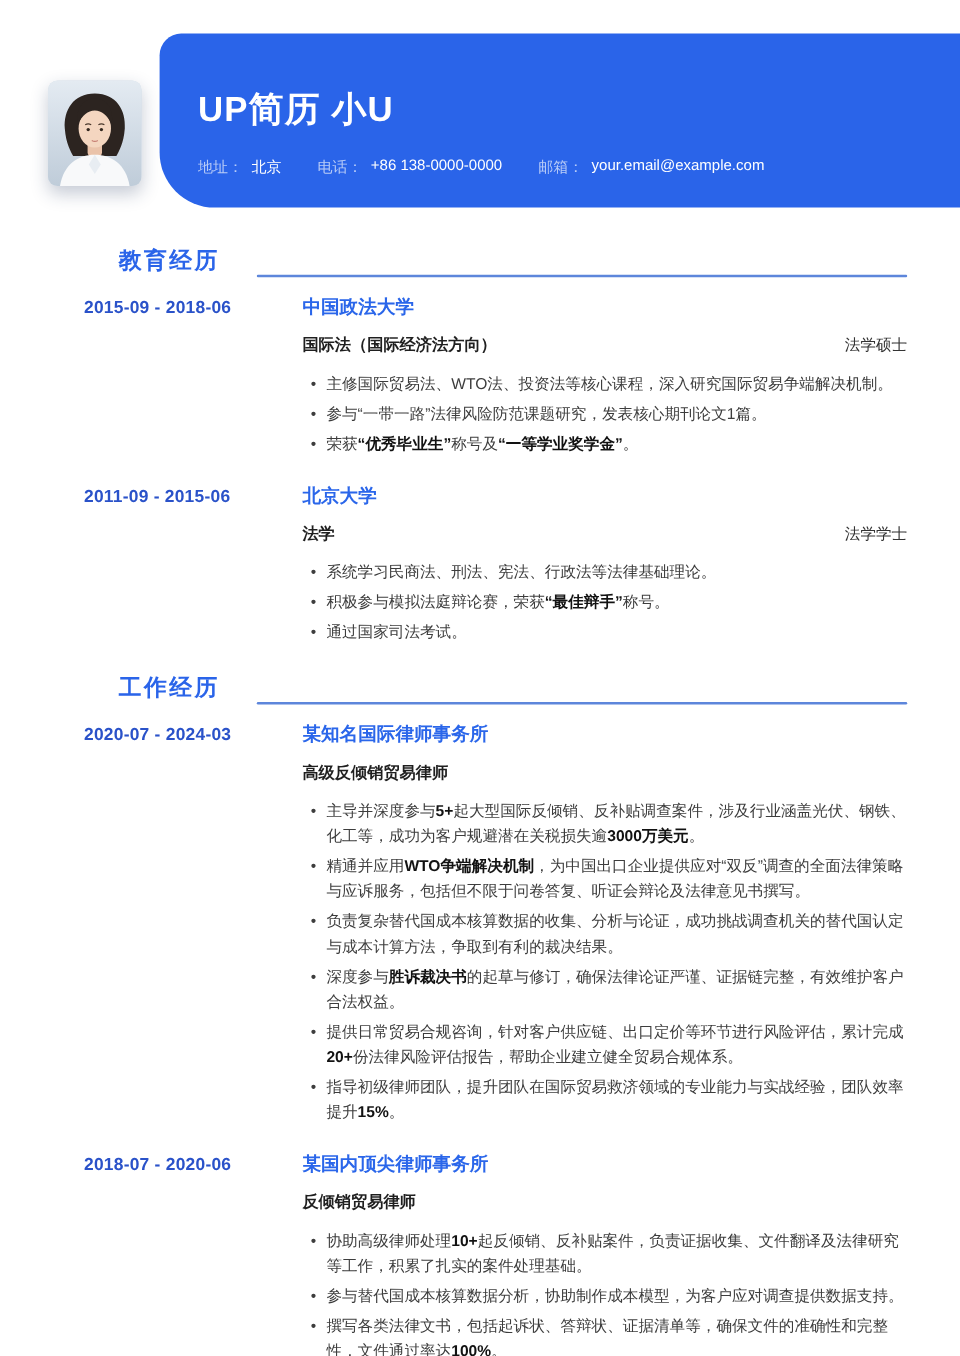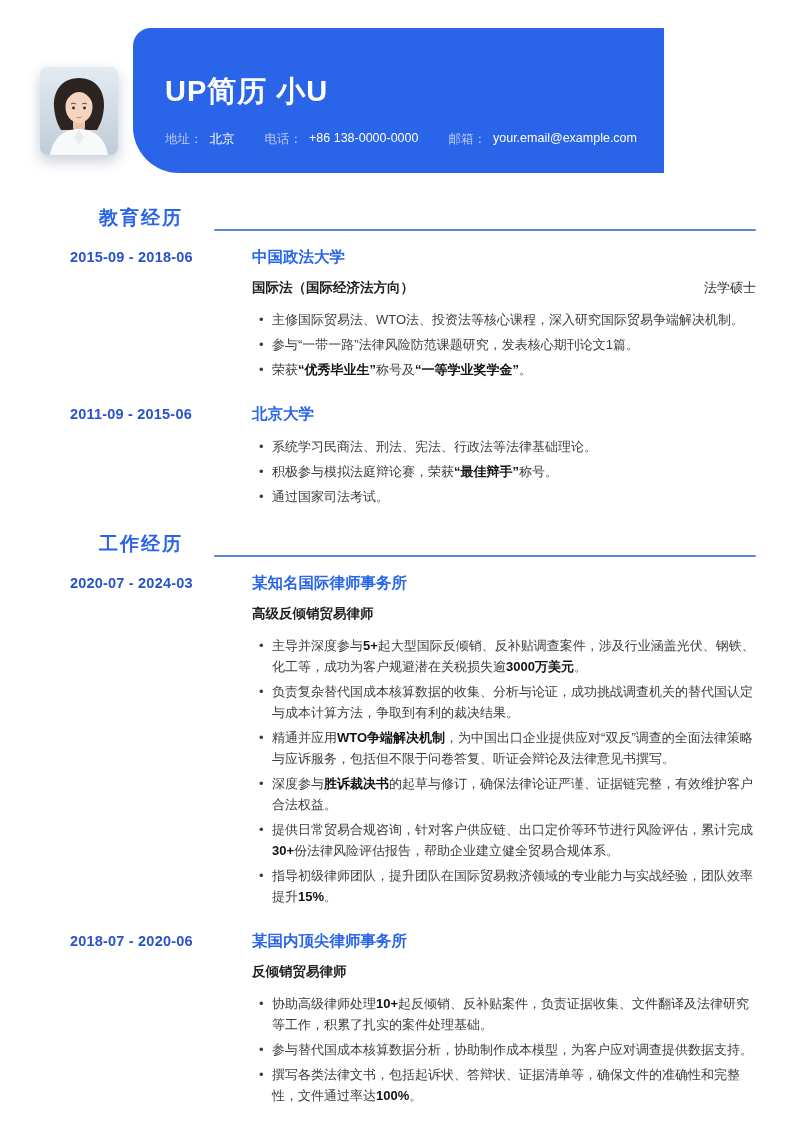--- a/index.html
+++ b/index.html
@@ -6,21 +6,21 @@
   html,body { width:800px; }
   body {
     width:800px; height:1130px; overflow:hidden; position:relative;
     background:#ffffff;
     font-family:"Liberation Sans","DejaVu Sans",sans-serif;
     color:#3d3d3d;
   }
 
   
   .header-panel {
-    position:absolute; left:133px; top:28px; width:531px; height:145px;
+    position:absolute; left:133px; top:28px; width:667px; height:145px;
     background:#2a64e9;
     border-radius:18px 0 0 46px;
   }
   .name {
     position:absolute; left:32px; top:44px;
     font-size:29px; font-weight:700; color:#ffffff; letter-spacing:1px;
   }
   .contacts {
     position:absolute; left:32px; top:103px;
     display:flex; gap:30px; font-size:12.5px; white-space:nowrap;
@@ -125,20 +125,24 @@
             <li>主修国际贸易法、WTO法、投资法等核心课程，深入研究国际贸易争端解决机制。</li>
             <li>参与“一带一路”法律风险防范课题研究，发表核心期刊论文1篇。</li>
             <li>荣获<b>“优秀毕业生”</b>称号及<b>“一等学业奖学金”</b>。</li>
           </ul>
         </div>
       </div>
       <div class="entry">
         <div class="entry-date">2011-09 - 2015-06</div>
         <div class="entry-main">
           <h3 class="entry-org">北京大学</h3>
+          <div class="entry-role-row">
+            <span class="entry-role">法学</span>
+            <span class="entry-degree">法学学士</span>
+          </div>
           <ul class="entry-bullets">
             <li>系统学习民商法、刑法、宪法、行政法等法律基础理论。</li>
             <li>积极参与模拟法庭辩论赛，荣获<b>“最佳辩手”</b>称号。</li>
             <li>通过国家司法考试。</li>
           </ul>
         </div>
       </div>
     </section>
     <section class="section">
       <div class="sec-head">
@@ -147,24 +151,24 @@
       </div>
       <div class="entry">
         <div class="entry-date">2020-07 - 2024-03</div>
         <div class="entry-main">
           <h3 class="entry-org">某知名国际律师事务所</h3>
           <div class="entry-role-row">
             <span class="entry-role">高级反倾销贸易律师</span>
           </div>
           <ul class="entry-bullets">
             <li>主导并深度参与<b>5+</b>起大型国际反倾销、反补贴调查案件，涉及行业涵盖光伏、钢铁、化工等，成功为客户规避潜在关税损失逾<b>3000万美元</b>。</li>
+            <li>精通并应用<b>WTO争端解决机制</b>，为中国出口企业提供应对“双反”调查的全面法律策略与应诉服务，包括但不限于问卷答复、听证会辩论及法律意见书撰写。</li>
             <li>负责复杂替代国成本核算数据的收集、分析与论证，成功挑战调查机关的替代国认定与成本计算方法，争取到有利的裁决结果。</li>
-            <li>精通并应用<b>WTO争端解决机制</b>，为中国出口企业提供应对“双反”调查的全面法律策略与应诉服务，包括但不限于问卷答复、听证会辩论及法律意见书撰写。</li>
             <li>深度参与<b>胜诉裁决书</b>的起草与修订，确保法律论证严谨、证据链完整，有效维护客户合法权益。</li>
-            <li>提供日常贸易合规咨询，针对客户供应链、出口定价等环节进行风险评估，累计完成<b>30+</b>份法律风险评估报告，帮助企业建立健全贸易合规体系。</li>
+            <li>提供日常贸易合规咨询，针对客户供应链、出口定价等环节进行风险评估，累计完成<b>20+</b>份法律风险评估报告，帮助企业建立健全贸易合规体系。</li>
             <li>指导初级律师团队，提升团队在国际贸易救济领域的专业能力与实战经验，团队效率提升<b>15%</b>。</li>
           </ul>
         </div>
       </div>
       <div class="entry">
         <div class="entry-date">2018-07 - 2020-06</div>
         <div class="entry-main">
           <h3 class="entry-org">某国内顶尖律师事务所</h3>
           <div class="entry-role-row">
             <span class="entry-role">反倾销贸易律师</span>

